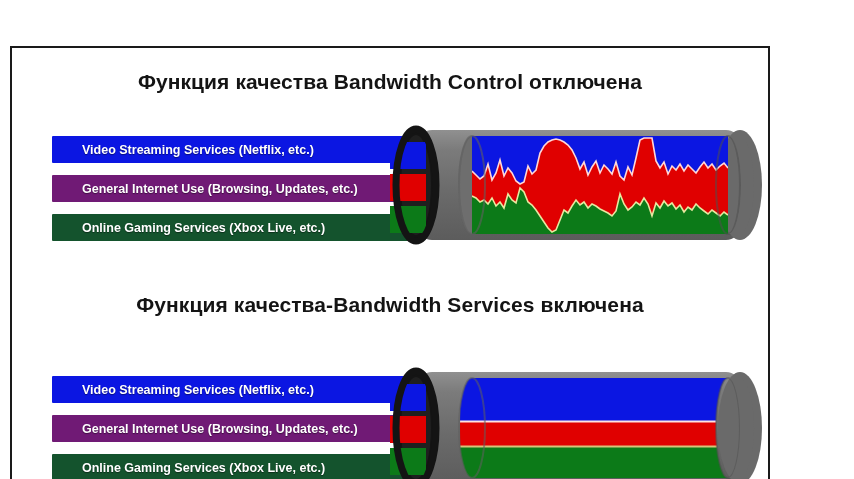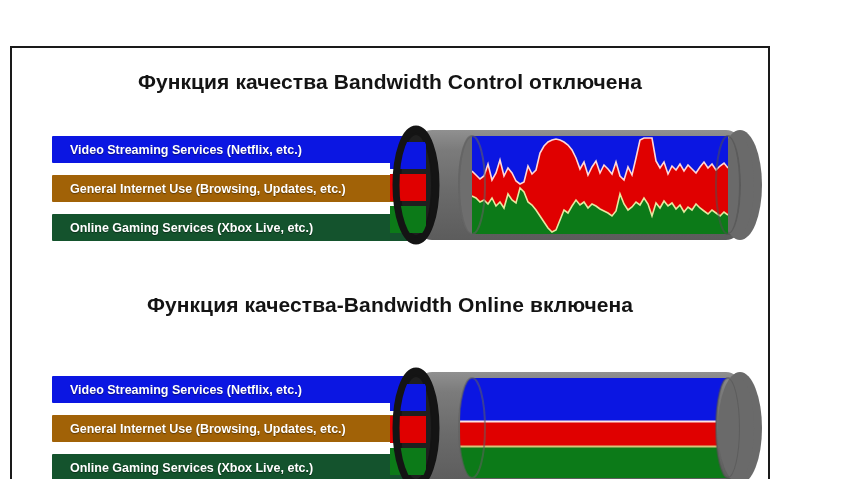--- a/index.html
+++ b/index.html
@@ -37,23 +37,23 @@
     height:27px;
     box-sizing:border-box;
     display:flex;
     align-items:center;
     color:#ffffff;
     font-weight:bold;
     font-size:12.5px;
     text-shadow:0 1px 1px rgba(0,0,0,.45);
     border-radius:1px;
   }
-  .bar span{padding-left:18px;}
+  .bar span{padding-left:30px;}
   .bar-blue{background:#0b16e2;}
-  .bar-red{background:#a16207;}
+  .bar-red{background:#701a75;}
   .bar-green{background:#14532d;}
 
   
   #bar-top-blue  {left:40px; top:88px;  width:366px;}
   #bar-top-red   {left:40px; top:127px; width:366px;}
   #bar-top-green {left:40px; top:166px; width:366px;}
   
   #bar-bot-blue  {left:40px; top:328px; width:366px;}
   #bar-bot-red   {left:40px; top:367px; width:366px;}
   #bar-bot-green {left:40px; top:406px; width:366px;}
@@ -126,21 +126,21 @@
 
       <path d="M82,18 a 14 49 0 0 0 0 98 L 82,116 Z" fill="#6e6e6e"></path>
       <ellipse cx="82" cy="67" rx="13" ry="49" fill="none" stroke="#5f5f5f" stroke-width="2" opacity="0.6"></ellipse>
 
       <ellipse cx="338" cy="67" rx="12" ry="49" fill="none" stroke="#4f4f4f" stroke-width="2" opacity="0.55"></ellipse>
 
       <path d="M338,18 a 13 49 0 0 1 0 98 L352,116 a 18 52 0 0 0 0 -98 Z" fill="#6a6a6a"></path>
     </svg>
   </div>
 
-  <div class="title" id="title-bottom">Функция качества-Bandwidth Online включена</div>
+  <div class="title" id="title-bottom">Функция качества-Bandwidth Services включена</div>
 
   <div class="bar bar-blue" id="bar-bot-blue">
     <span>Video Streaming Services (Netflix, etc.)</span>
   </div>
   <div class="bar bar-red" id="bar-bot-red">
     <span>General Internet Use (Browsing, Updates, etc.)</span>
   </div>
   <div class="bar bar-green" id="bar-bot-green">
     <span>Online Gaming Services (Xbox Live, etc.)</span>
   </div>

